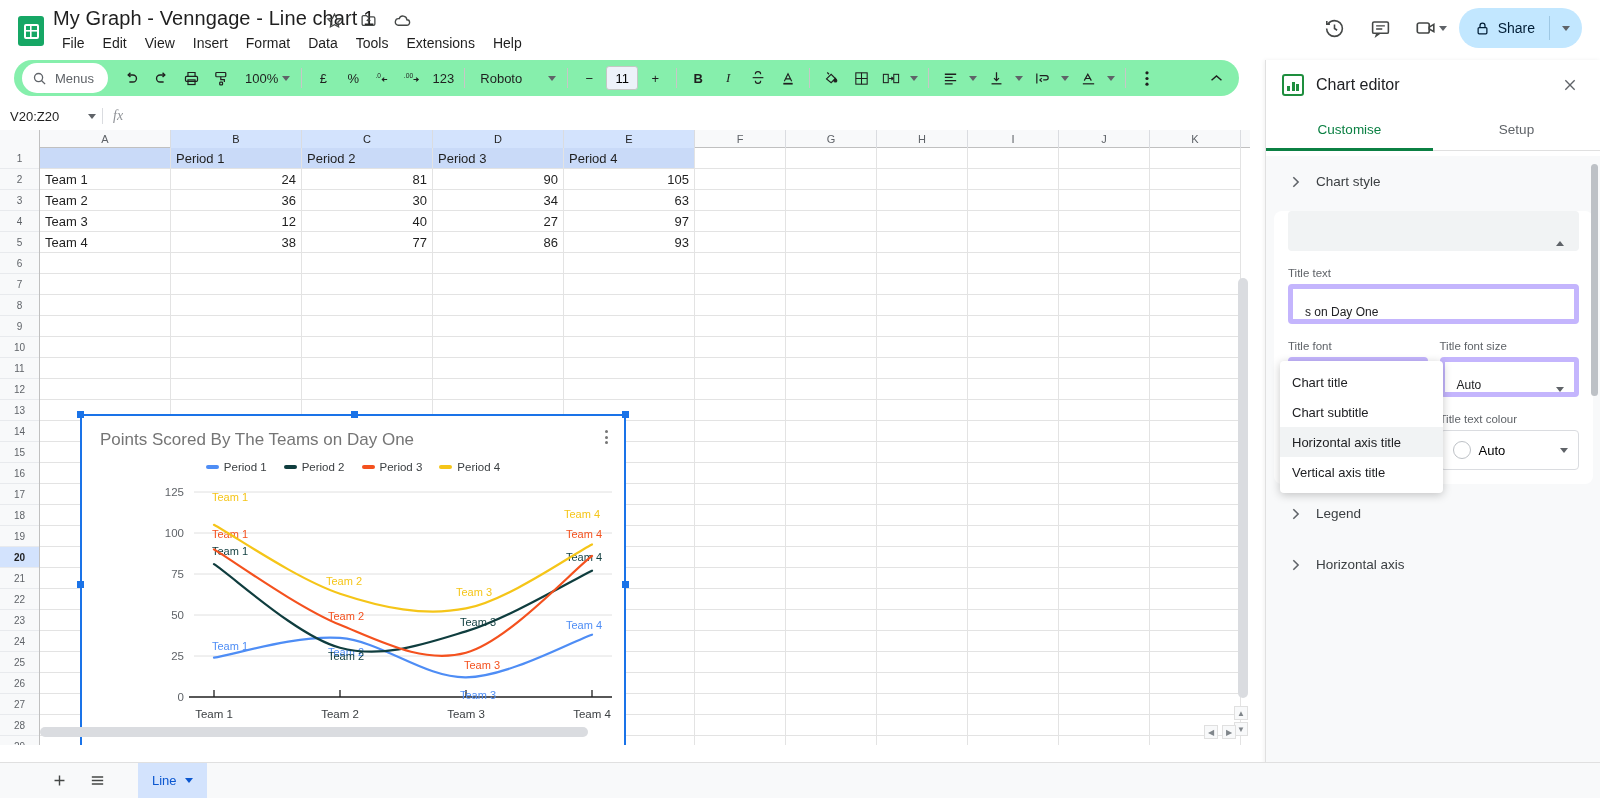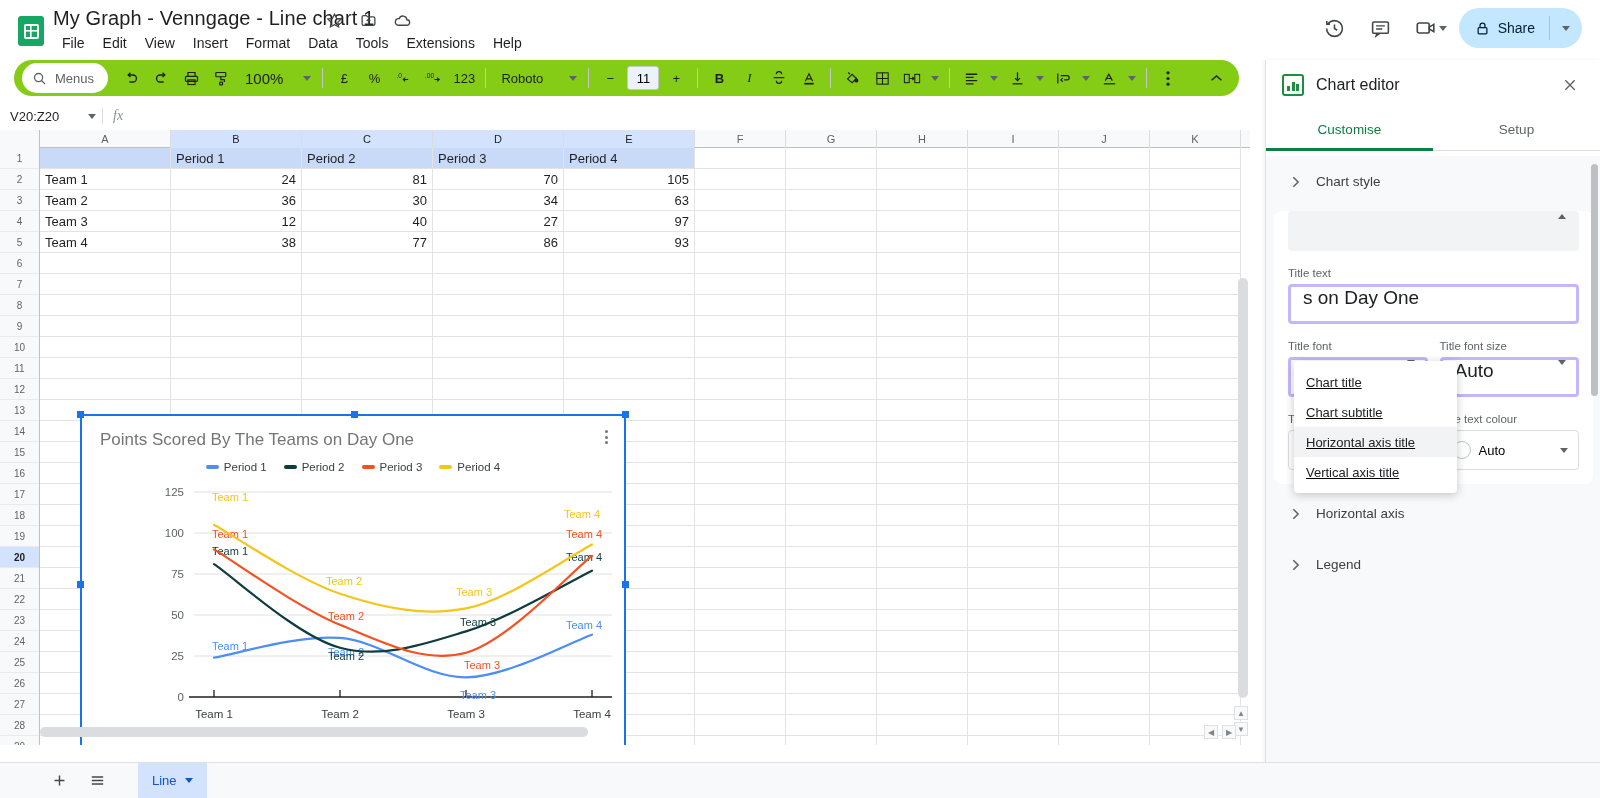--- a/index.html
+++ b/index.html
@@ -23,27 +23,27 @@
   .tr-btn{ width:40px; height:40px; border-radius:50%; display:flex; align-items:center; justify-content:center;
      color:#444746; cursor:pointer; }
   .meet-btn{ width:auto; padding:0 6px 0 8px; gap:2px; }
   .share{ display:flex; align-items:center; height:40px; background:#c2e7ff; border-radius:20px; cursor:pointer; }
   .share .main{ display:flex; align-items:center; gap:8px; padding:0 14px 0 16px; font-size:14px; color:#001d35; font-weight:500; height:40px;}
   .share .divider{ width:1px; height:24px; background:#9ec8e4; }
   .share .caret{ padding:0 12px; display:flex; align-items:center; color:#001d35;}
 
   
   .toolbar{ position:absolute; left:14px; top:60px; width:1225px; height:36px;
-     background:#84cc16; border-radius:18px; display:flex; align-items:center; padding:0 8px; }
+     background:#86efac; border-radius:18px; display:flex; align-items:center; padding:0 8px; }
   .tb-search{ display:flex; align-items:center; gap:8px; background:#fff; border-radius:18px;
      height:30px; padding:0 14px 0 10px; margin-right:8px; cursor:text;}
   .tb-search span{ font-size:13px; color:#5f6368; }
   .tb-ico{ min-width:28px; height:28px; border-radius:4px; display:flex; align-items:center; justify-content:center;
      color:#1f1f1f; font-size:13px; cursor:pointer; margin:0 1px; }
-  .tb-zoom{ padding:0 4px 0 8px; gap:20px; font-size:15px;align-items:center; }
+  .tb-zoom{ padding:0 4px 0 8px; gap:4px; font-size:13px;align-items:center; }
   .tb-sep{ width:1px; height:20px; background:#c7c7c7; margin:0 6px; }
   .tb-font{ width:88px; justify-content:space-between; padding:0 4px 0 8px; font-size:13px; }
   .tb-size{ display:flex; align-items:center; gap:2px; }
   .tb-size .box{ width:32px; height:24px; border:1px solid #c4c7c5; border-radius:3px;
      display:flex; align-items:center; justify-content:center; font-size:13px; background:#edf2fa;}
   .tb-collapse{ margin-left:auto; }
 
   
   .fbar{ position:absolute; left:0; top:102px; width:1250px; height:28px; background:#fff; display:flex; align-items:center;}
   .namebox{ width:86px; margin-left:10px; display:flex; align-items:center; justify-content:space-between;
@@ -113,34 +113,34 @@
   .p-tab{ flex:1; text-align:center; font-size:13.5px; color:#5f6368; padding:12px 0 11px;
      cursor:pointer; border-bottom:3px solid transparent; margin-bottom:-1px;}
   .p-tab.active{ color:#0b8043; border-bottom-color:#0b8043; font-weight:500;}
   .p-body{ position:absolute; left:0; top:96px; width:335px; height:642px; background:#f8f9fa; overflow:hidden;}
   .sect{ display:flex; align-items:center; gap:14px; padding:18px 22px; cursor:pointer; }
   .sect .chev{ color:#5f6368; font-size:13px; width:14px; display:flex; justify-content:center;}
   .sect .lbl{ font-size:13.5px; color:#3c4043; }
   .card{ background:#fff; border-radius:8px; margin:4px 8px; padding:0 0 14px; }
   .fld{ padding:0 14px; }
   .fld-label{ font-size:11.5px; color:#5f6368; margin-bottom:5px; }
-  .sel-box{ height:40px; border:3px solid #c4b5fd; border-radius:4px; display:flex; align-items:flex-start;
-     justify-content:space-between; padding:0 10px 0 12px; font-size:19px; color:#202124; background:#fff; cursor:pointer;}
+  .sel-box{ height:40px; border:5px solid #c4b5fd; border-radius:4px; display:flex; align-items:flex-end;
+     justify-content:space-between; padding:0 10px 0 12px; font-size:12px; color:#202124; background:#fff; cursor:pointer;}
   .sel-box.grey{ background:#f1f3f4; border-color:transparent;}
   .row2{ display:flex; gap:12px; padding:0 14px; }
   .row2 > div{ flex:1; }
   .fmt-box{ height:40px; border:1px solid #dadce0; border-radius:4px; display:flex; align-items:center; }
   .fmt-b{ flex:1; display:flex; align-items:center; justify-content:center; font-size:14px; color:#3c4043;
      height:100%; cursor:pointer;}
   .fmt-sep{ width:1px; height:22px; background:#dadce0;}
   .color-box{ height:40px; border:1px solid #dadce0; border-radius:4px; display:flex; align-items:center;
      gap:8px; padding:0 10px 0 12px; font-size:13px; cursor:pointer;}
   .swatch{ width:18px; height:18px; border-radius:50%; border:1px solid #bdc1c6; background:#fff;}
-  .dropdown{ position:absolute; left:28px; top:205px; width:163px; background:#fff; border-radius:4px;
-     box-shadow:0 2px 10px rgba(0,0,0,.22); padding:6px 0; z-index:30;text-decoration:underline;}
+  .dropdown{ position:absolute; left:14px; top:205px; width:163px; background:#fff; border-radius:4px;
+     box-shadow:0 2px 10px rgba(0,0,0,.22); padding:6px 0; z-index:30;}
   .dd-item{ height:30px; display:flex; align-items:center; padding:0 0 0 12px; font-size:13px; color:#202124; cursor:pointer;}
   .dd-item:hover, .dd-item.hl{ background:#f1f3f4; }
   .p-scroll{ position:absolute; right:3px; top:8px; width:7px; height:232px; background:#bdc1c6; border-radius:4px;}
   .caret-dn{ width:0;height:0;border-left:4px solid transparent;border-right:4px solid transparent;border-top:5px solid #5f6368;}
   .caret-up{ width:0;height:0;border-left:4px solid transparent;border-right:4px solid transparent;border-bottom:5px solid #5f6368;}
 </style>
 </head>
 <body>
 
 <div class="topbar">
@@ -445,21 +445,21 @@
         <div class="cell" style="width: 91px;"></div>
         <div class="cell" style="width: 91px;"></div>
         <div class="cell" style="width: 91px;"></div>
         <div class="cell" style="width: 91px;"></div>
         <div class="cell" style="width: 91px;"></div>
       </div>
       <div class="cellrow">
         <div class="cell" style="width: 131px;">Team 1</div>
         <div class="cell num" style="width: 131px;">24</div>
         <div class="cell num" style="width: 131px;">81</div>
-        <div class="cell num" style="width: 131px;">70</div>
+        <div class="cell num" style="width: 131px;">90</div>
         <div class="cell num" style="width: 131px;">105</div>
         <div class="cell" style="width: 91px;"></div>
         <div class="cell" style="width: 91px;"></div>
         <div class="cell" style="width: 91px;"></div>
         <div class="cell" style="width: 91px;"></div>
         <div class="cell" style="width: 91px;"></div>
         <div class="cell" style="width: 91px;"></div>
       </div>
       <div class="cellrow">
         <div class="cell" style="width: 131px;">Team 2</div>
@@ -987,29 +987,29 @@
         </div>
       </div>
     </div>
 
     <div class="sect">
       <div class="chev">
         <svg width="11" height="14" viewBox="0 0 12 16" fill="none" stroke="#5f6368" stroke-width="1.8">
             <path d="M3.5 2.5l5.5 5.5-5.5 5.5"></path>
           </svg>
       </div>
-      <div class="lbl">Horizontal axis</div>
+      <div class="lbl">Legend</div>
     </div>
     <div class="sect">
       <div class="chev">
         <svg width="11" height="14" viewBox="0 0 12 16" fill="none" stroke="#5f6368" stroke-width="1.8">
             <path d="M3.5 2.5l5.5 5.5-5.5 5.5"></path>
           </svg>
       </div>
-      <div class="lbl">Legend</div>
+      <div class="lbl">Horizontal axis</div>
     </div>
 
     <div class="dropdown" id="title-dropdown">
         <div class="dd-item">Chart title</div>
         <div class="dd-item">Chart subtitle</div>
         <div class="dd-item hl">Horizontal axis title</div>
         <div class="dd-item">Vertical axis title</div>
       </div>
 
     <div class="p-scroll"></div>

